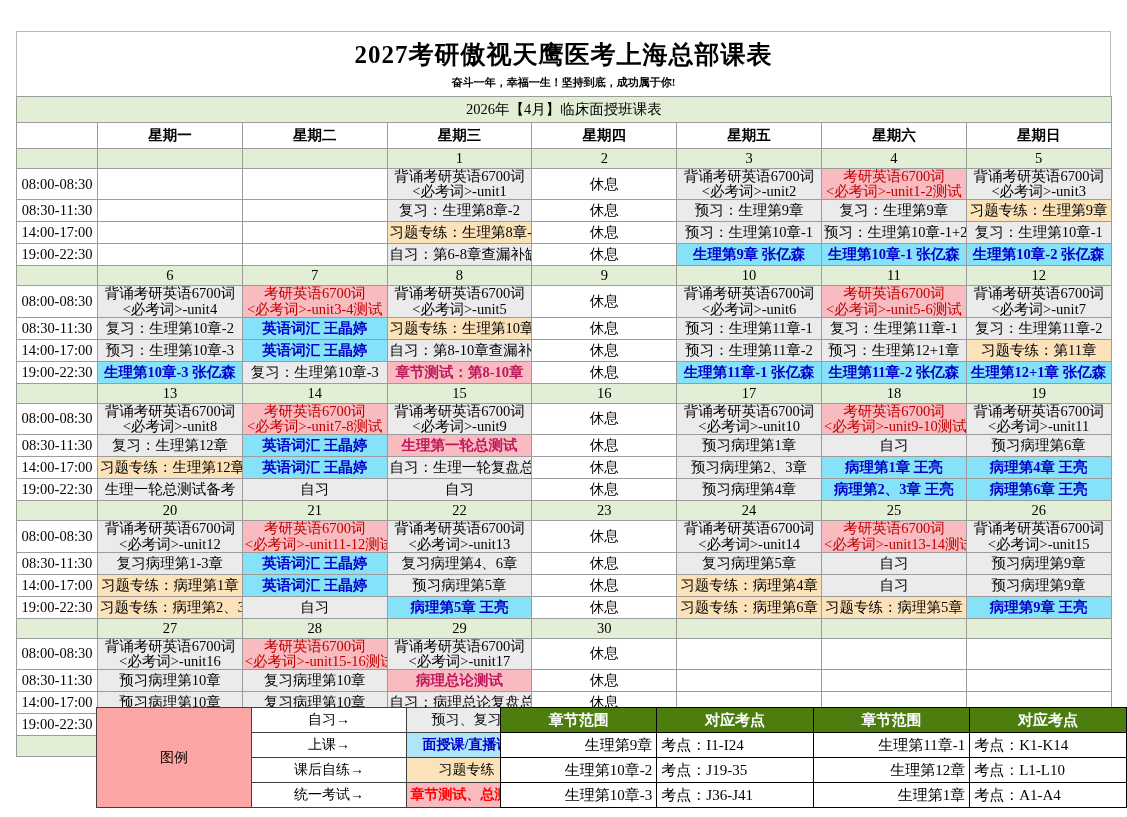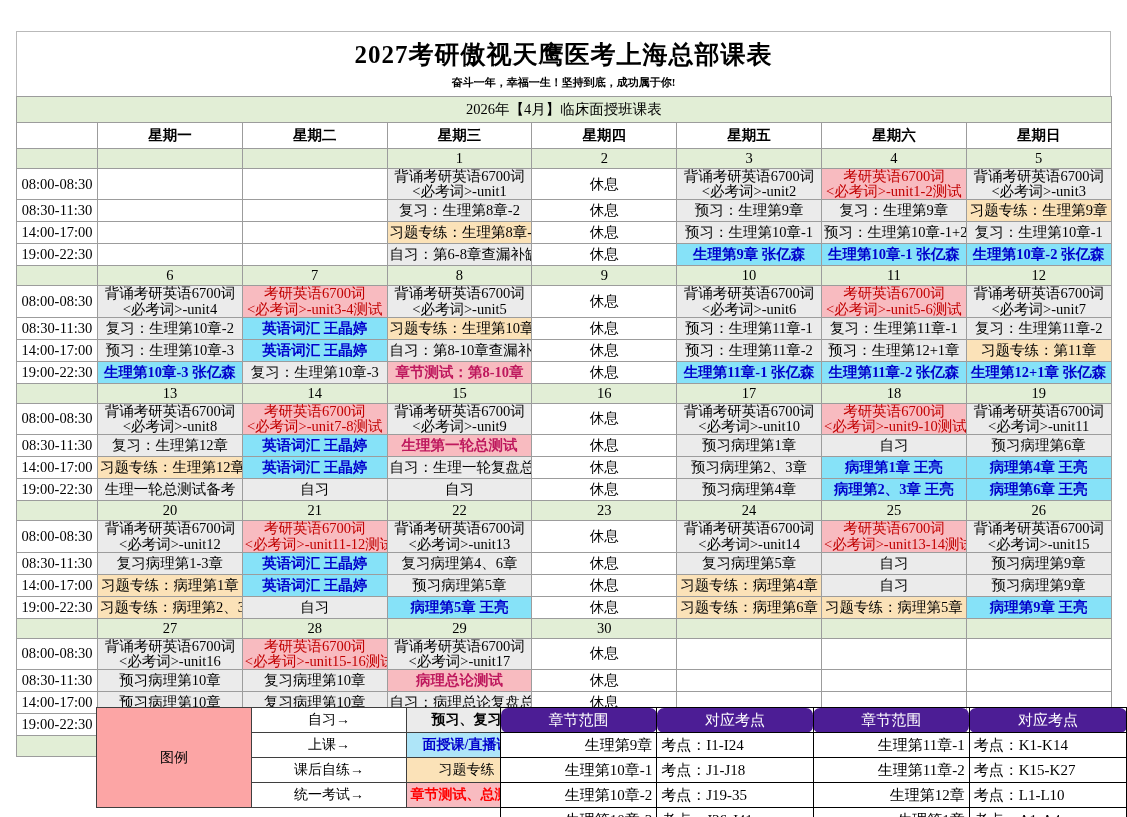--- a/index.html
+++ b/index.html
@@ -147,47 +147,46 @@
     padding: 0 3px;
     white-space: nowrap;
   }
   .lg-title {
     width: 148px;
     font-size: 24px;
     background: #fca5a5;
   }
   .lg-arrow { width: 148px; background: #fff; font-size: 14.5px; }
   .lg-val   { width: 113px; font-weight: bold; }
-  .lg-gray   { background: #ebebeb; font-weight: bold; }
+  .lg-gray   { background: #ebebeb; font-weight: normal; }
   .lg-blue   { background: #aee5f8; color: #0000cc; }
   .lg-orange { background: #fbe2b8; color: #000; font-weight: normal; }
   .lg-red    { background: #f8bbc0; color: #ff0000; }
 
   .reftable {
     position: absolute;
     left: 500px;
     top: 707px;
     border-collapse: collapse;
     table-layout: fixed;
   }
   .reftable td {
     border: 1px solid #000;
     font-size: 15px;
     height: 24px;
     padding: 0 4px;
     white-space: nowrap;
     background: #fff;
   }
   .reftable td.hdr {
-    background: #4c1d95;
+    background: #4d7c0f;
     color: #fff;
-    font-weight: normal;
+    font-weight: bold;
     text-align: center;
     font-size: 15px;
-    border-radius: 7px;
   }
   .ref-range { width: 152px; text-align: right; }
   .ref-pts   { width: 152px; text-align: left; }
 </style>
 </head>
 <body>
 
 <div class="page">
 
   <div class="titlebox">
@@ -581,26 +580,20 @@
           <td class="hdr ref-range">章节范围</td>
           <td class="hdr ref-pts">对应考点</td>
         </tr>
         <tr>
           <td class="ref-range">生理第9章</td>
           <td class="ref-pts">考点：I1-I24</td>
           <td class="ref-range">生理第11章-1</td>
           <td class="ref-pts">考点：K1-K14</td>
         </tr>
         <tr>
-          <td class="ref-range">生理第10章-1</td>
-          <td class="ref-pts">考点：J1-J18</td>
-          <td class="ref-range">生理第11章-2</td>
-          <td class="ref-pts">考点：K15-K27</td>
-        </tr>
-        <tr>
           <td class="ref-range">生理第10章-2</td>
           <td class="ref-pts">考点：J19-35</td>
           <td class="ref-range">生理第12章</td>
           <td class="ref-pts">考点：L1-L10</td>
         </tr>
         <tr>
           <td class="ref-range">生理第10章-3</td>
           <td class="ref-pts">考点：J36-J41</td>
           <td class="ref-range">生理第1章</td>
           <td class="ref-pts">考点：A1-A4</td>

